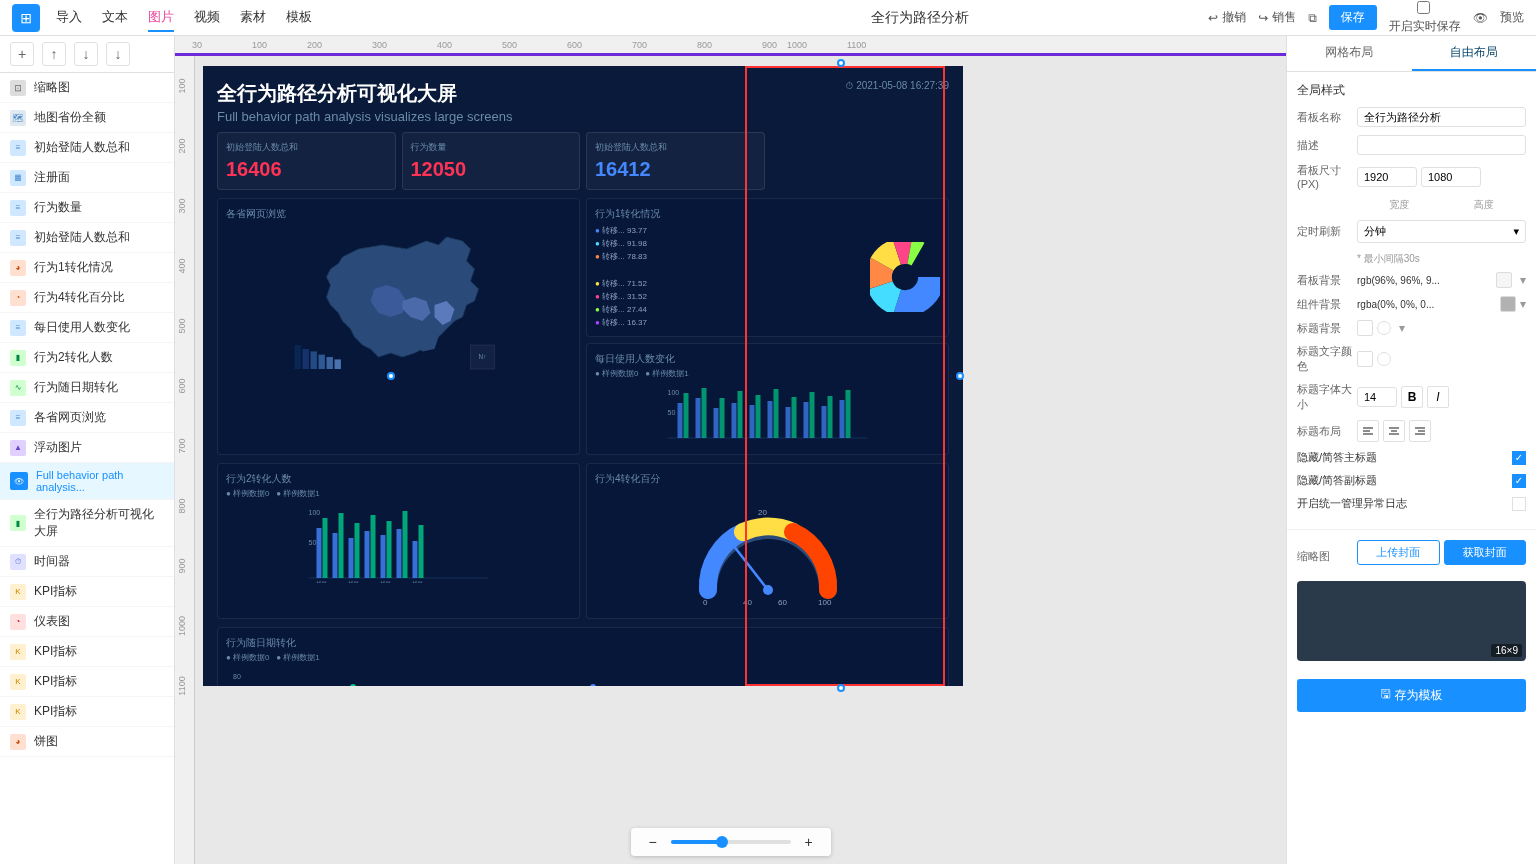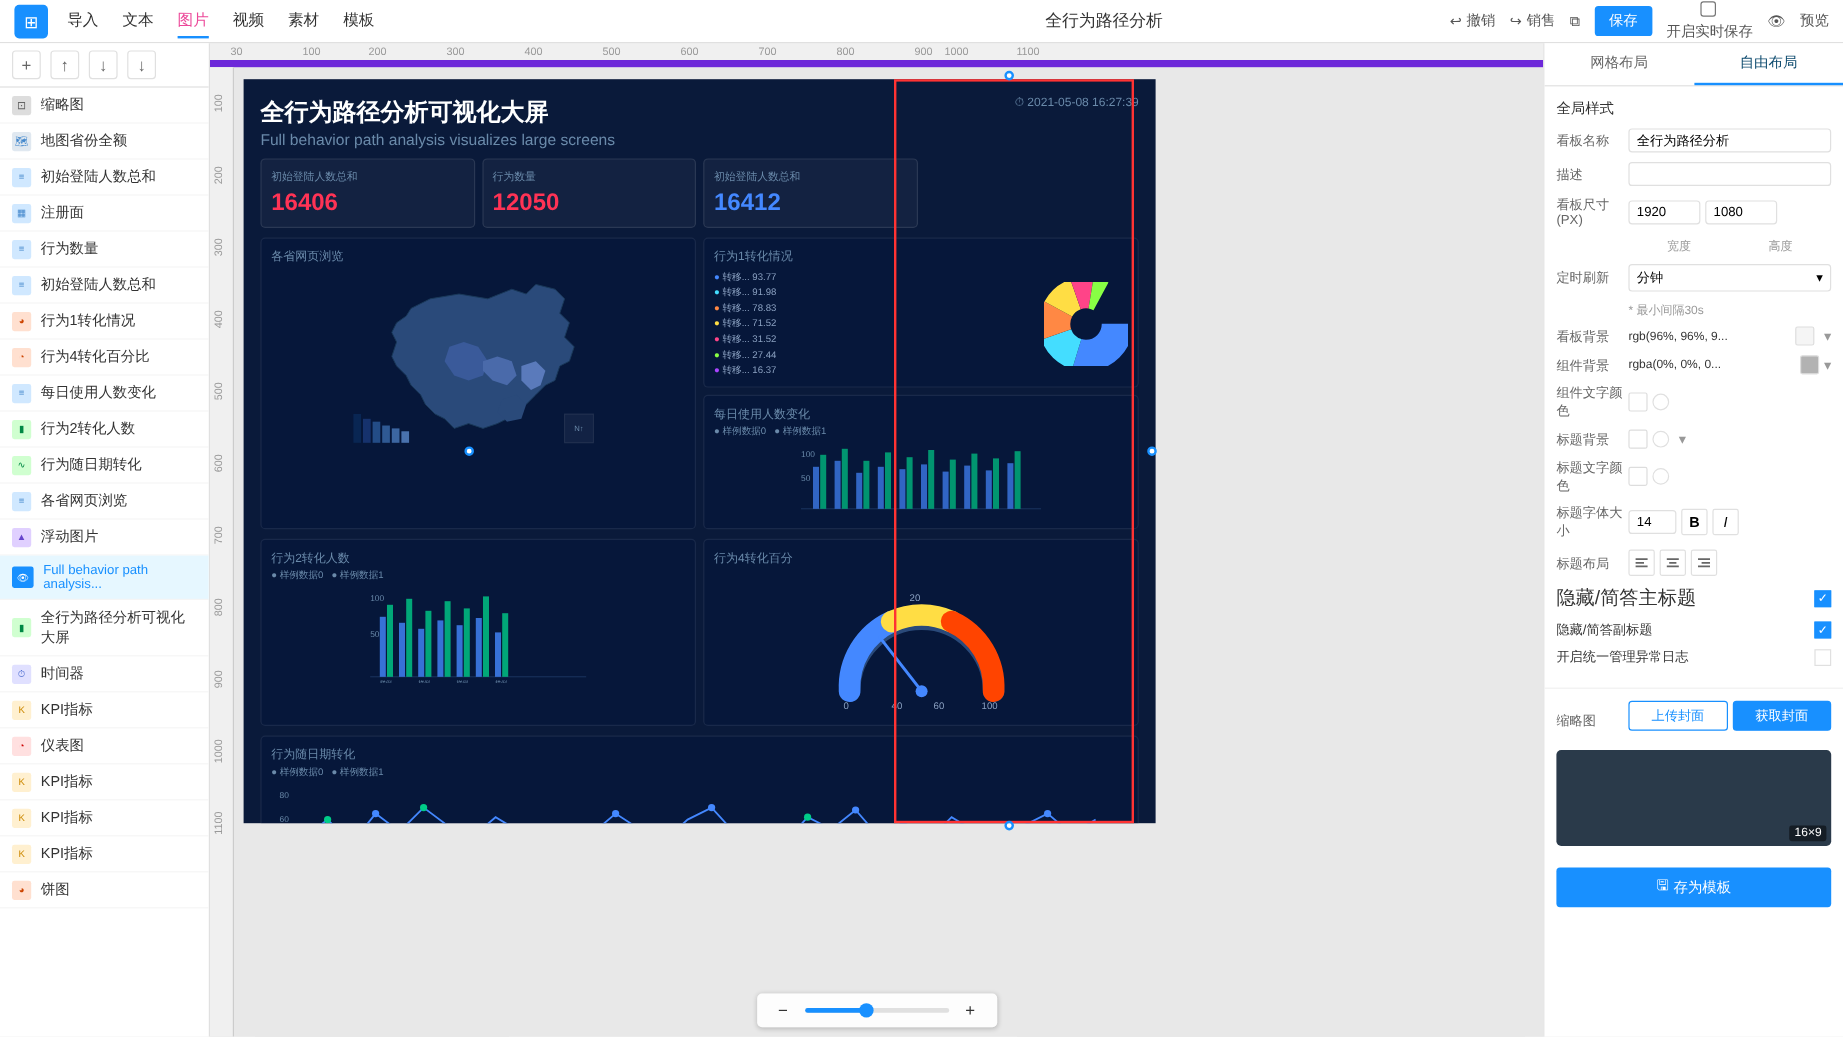--- a/index.html
+++ b/index.html
@@ -199,21 +199,21 @@
       <span>KPI指标</span>
     </div>
     <div class="sidebar-item">
       <div class="sidebar-icon" style="background:#ffe0d0;border-radius:2px;font-size:8px;color:#cc4400;">◕</div>
       <span>饼图</span>
     </div>
   </div>
 
   <div class="canvas-area">
 
-    <div class="h-ruler" style="position:absolute;top:0;left:0;right:0;height:20px;background:#f0f0f0;border-bottom:6px solid #6d28d9;z-index:5;padding-left:12px;">
+    <div class="h-ruler" style="position:absolute;top:0;left:0;right:0;height:20px;background:#f0f0f0;border-bottom:3px solid #6d28d9;z-index:5;padding-left:12px;">
       <svg width="100%" height="20" style="overflow:visible;">
         <text x="5" y="13" font-size="9" fill="#999">30</text>
         <text x="65" y="13" font-size="9" fill="#999">100</text>
         <text x="120" y="13" font-size="9" fill="#999">200</text>
         <text x="185" y="13" font-size="9" fill="#999">300</text>
         <text x="250" y="13" font-size="9" fill="#999">400</text>
         <text x="315" y="13" font-size="9" fill="#999">500</text>
         <text x="380" y="13" font-size="9" fill="#999">600</text>
         <text x="445" y="13" font-size="9" fill="#999">700</text>
         <text x="510" y="13" font-size="9" fill="#999">800</text>
@@ -289,21 +289,21 @@
         </div>
 
         <div style="display:flex;flex-direction:column;gap:6px;">
 
           <div style="background:rgba(0,20,60,0.4);border:1px solid rgba(255,255,255,0.08);border-radius:4px;padding:8px;flex:1;">
             <div style="font-size:10px;color:#6a8aaa;margin-bottom:4px;">行为1转化情况</div>
             <div style="display:flex;gap:6px;align-items:center;">
               <div style="font-size:8px;color:#8aa0c0;flex:1;">
                 <div style="margin-bottom:2px;"><span style="color:#4488ff;">●</span> 转移... 93.77</div>
                 <div style="margin-bottom:2px;"><span style="color:#44ddff;">●</span> 转移... 91.98</div>
-                <div style="margin-bottom:2px;"><span style="color:#ff8844;">●</span> 转移... 78.83</div>
+                <div style="margin-bottom:16px;"><span style="color:#ff8844;">●</span> 转移... 78.83</div>
                 <div style="margin-bottom:2px;"><span style="color:#ffdd44;">●</span> 转移... 71.52</div>
                 <div style="margin-bottom:2px;"><span style="color:#ff4488;">●</span> 转移... 31.52</div>
                 <div style="margin-bottom:2px;"><span style="color:#88ff44;">●</span> 转移... 27.44</div>
                 <div><span style="color:#aa44ff;">●</span> 转移... 16.37</div>
               </div>
               <svg viewBox="0 0 80 80" width="70" height="70">
 
                 <circle cx="40" cy="40" r="30" fill="none" stroke="#4488ff" stroke-width="30" stroke-dasharray="56 132" stroke-dashoffset="0"></circle>
                 <circle cx="40" cy="40" r="30" fill="none" stroke="#44ddff" stroke-width="30" stroke-dasharray="28 160" stroke-dashoffset="-56"></circle>
                 <circle cx="40" cy="40" r="30" fill="none" stroke="#ff8844" stroke-width="30" stroke-dasharray="25 163" stroke-dashoffset="-84"></circle>
@@ -512,27 +512,20 @@
 
       <div class="right-form-row">
         <span class="right-form-label">组件背景</span>
         <div style="flex:1;display:flex;align-items:center;">
           <span style="font-size:10px;color:#333;flex:1;">rgba(0%, 0%, 0...</span>
           <div style="width:16px;height:16px;background:rgba(0,0,0,0.3);border:1px solid #ddd;border-radius:2px;"></div>
           <span style="font-size:12px;color:#999;margin-left:4px;">▾</span>
         </div>
       </div>
 
-      <div class="right-form-row">
-        <span class="right-form-label">组件文字颜色</span>
-        <div style="flex:1;display:flex;align-items:center;gap:4px;">
-          <div style="width:16px;height:16px;border:1px solid #ddd;border-radius:2px;"></div>
-          <div class="radio-circle"></div>
-        </div>
-      </div>
 
       <div class="right-form-row">
         <span class="right-form-label">标题背景</span>
         <div style="flex:1;display:flex;align-items:center;gap:4px;">
           <div style="width:16px;height:16px;border:1px solid #ddd;border-radius:2px;"></div>
           <div class="radio-circle"></div>
           <span style="font-size:12px;color:#999;">▾</span>
         </div>
       </div>
 
@@ -574,21 +567,21 @@
             <svg width="12" height="12" viewBox="0 0 12 12">
                 <line x1="1" y1="3" x2="11" y2="3" stroke="#666" stroke-width="1.5"></line>
                 <line x1="4" y1="6" x2="11" y2="6" stroke="#666" stroke-width="1.5"></line>
                 <line x1="1" y1="9" x2="11" y2="9" stroke="#666" stroke-width="1.5"></line>
               </svg>
           </div>
         </div>
       </div>
 
       <div class="right-form-row">
-        <span style="font-size:16px;color:#333;flex:1;">隐藏/简答主标题</span>
+        <span style="font-size:11px;color:#333;flex:1;">隐藏/简答主标题</span>
         <div class="right-checkbox">✓</div>
       </div>
 
       <div class="right-form-row">
         <span style="font-size:11px;color:#333;flex:1;">隐藏/简答副标题</span>
         <div class="right-checkbox">✓</div>
       </div>
 
       <div class="right-form-row">
         <span style="font-size:11px;color:#333;flex:1;">开启统一管理异常日志</span>

